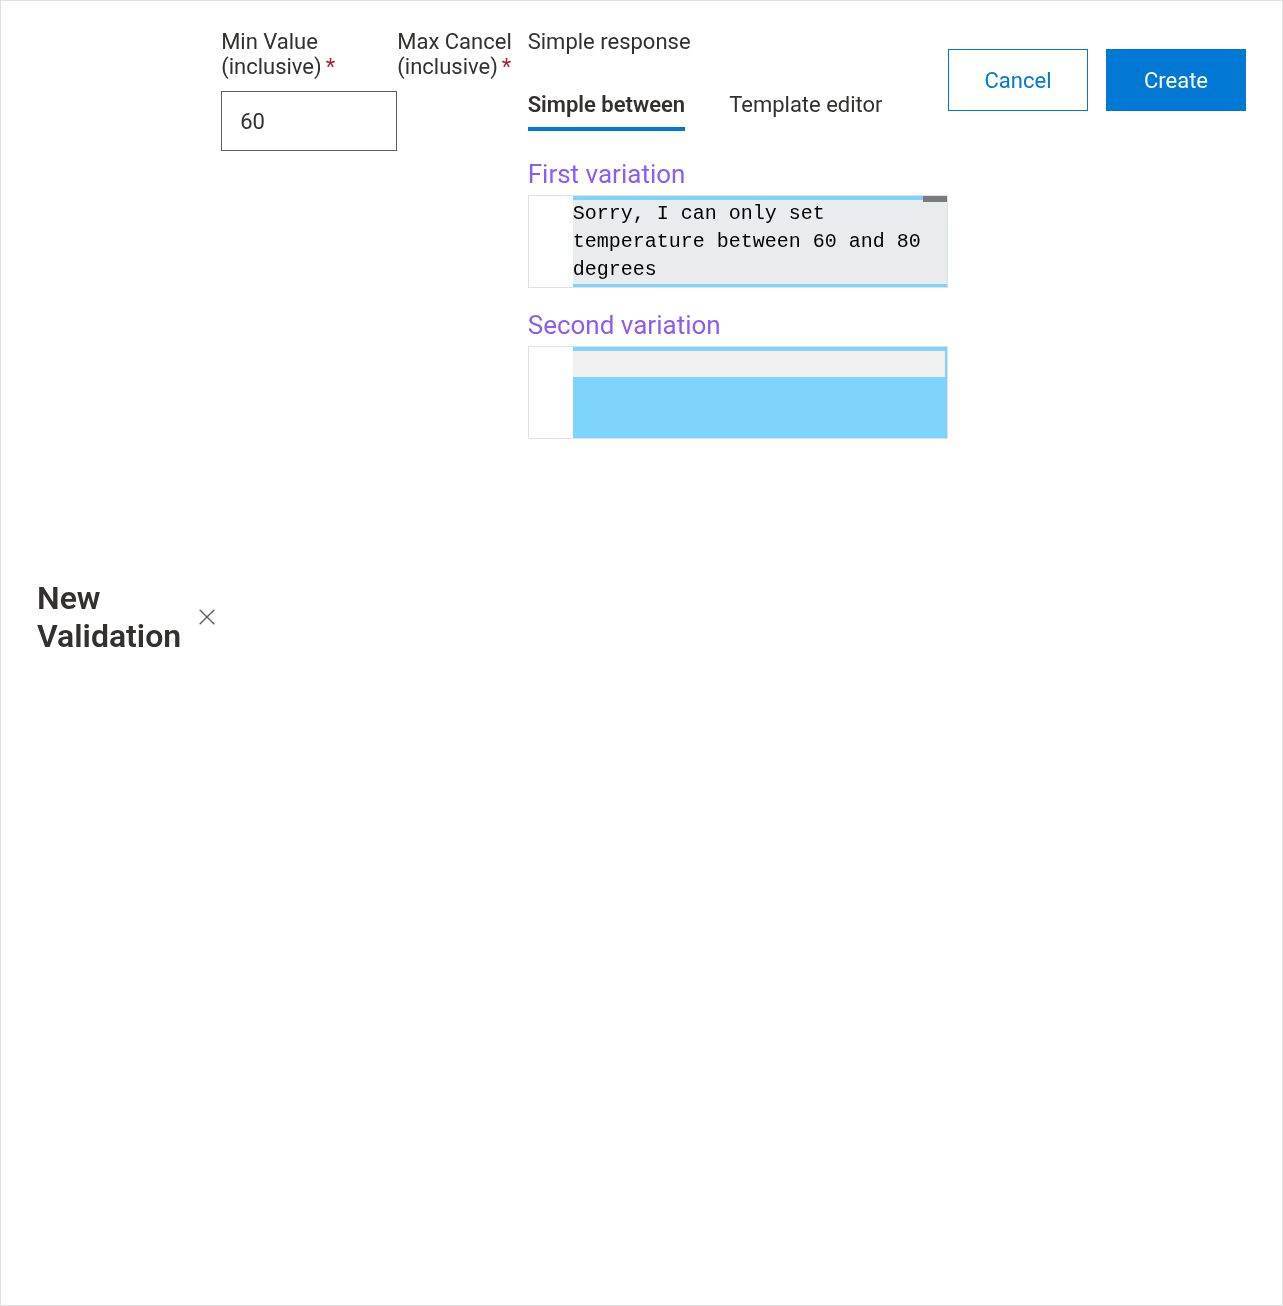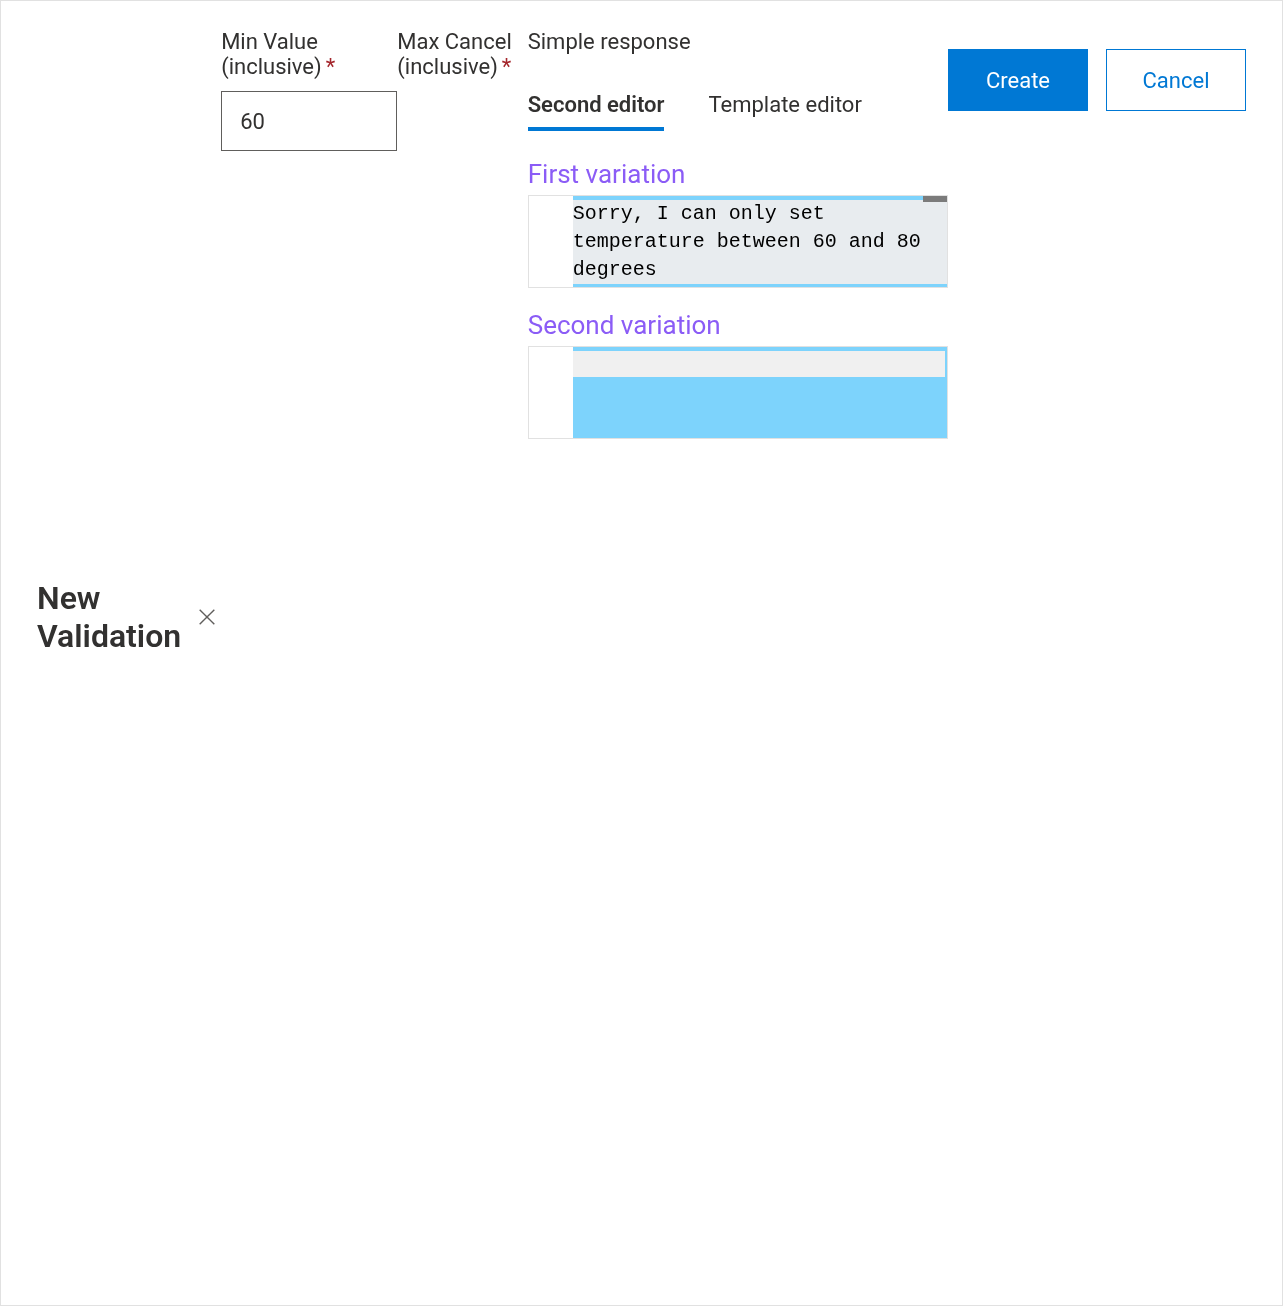--- a/index.html
+++ b/index.html
@@ -191,21 +191,21 @@
   <div class="field-group">
     <label class="field-label">
       <span>Max Cancel (inclusive)</span><span class="req">*</span>
     </label>
   </div>
 
   <div>
     <span class="section-label">Simple response</span>
 
     <div class="tabs">
-      <div class="tab active">Second editor</div>
+      <div class="tab active">Simple between</div>
       <div class="tab">Template editor</div>
     </div>
 
     <div class="variation-group">
       <span class="variation-label">First variation</span>
       <div class="editor-box">
         <div class="editor-gutter"></div>
         <div class="editor-content">
           <span class="editor-line">Sorry, I can only set temperature between 60 and 80 degrees</span>
         </div>
@@ -220,17 +220,17 @@
         <div class="editor-content">
           <span class="editor-empty-line"></span>
         </div>
       </div>
     </div>
   </div>
 
   <div class="spacer"></div>
 
   <div class="dialog-footer">
+    <button class="btn btn-secondary">Cancel</button>
     <button class="btn btn-primary">Create</button>
-    <button class="btn btn-secondary">Cancel</button>
   </div>
 
 </div>
 
 </body></html>

